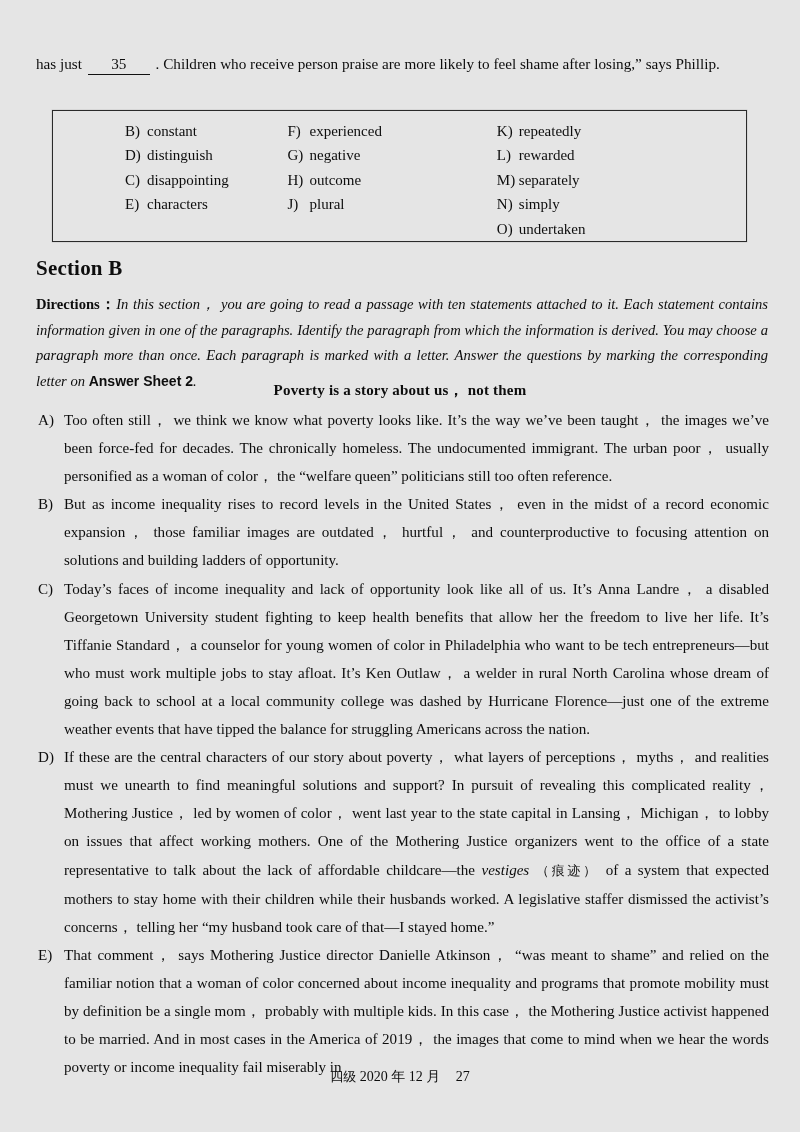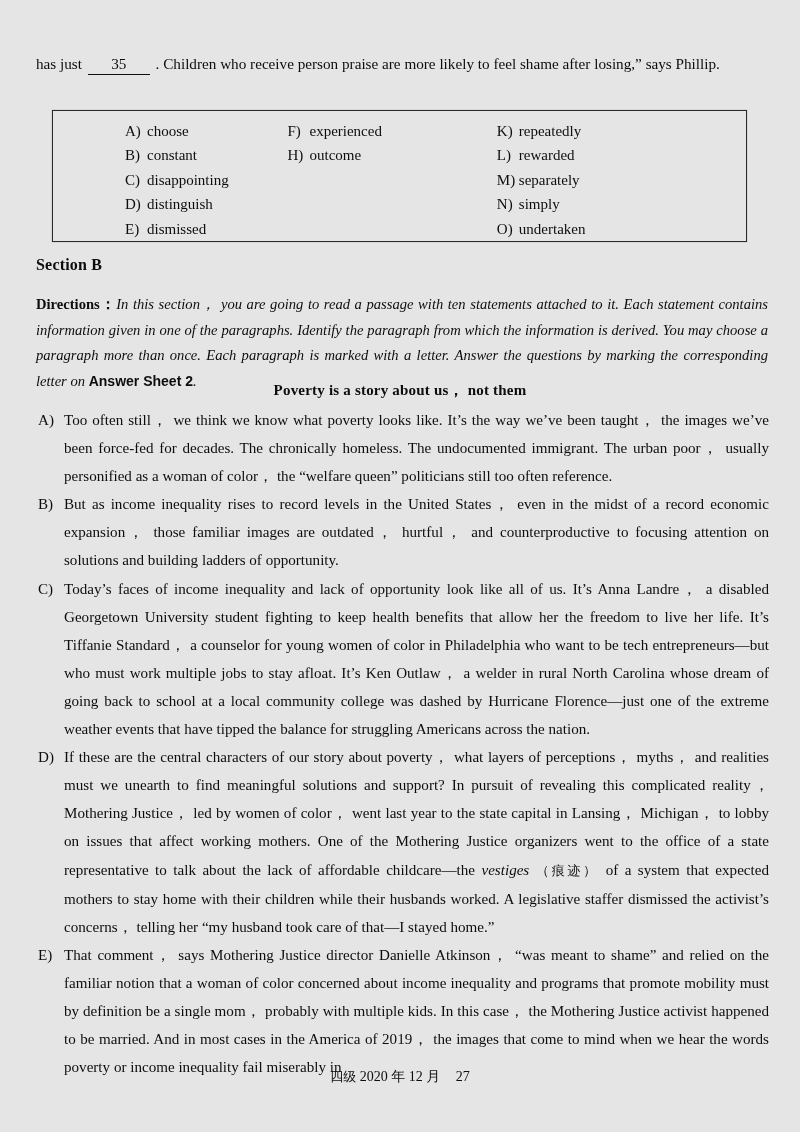--- a/index.html
+++ b/index.html
@@ -78,21 +78,21 @@
   .wb-item .lt {
     display: inline-block;
     width: 22px;
   }
 
   
   .section-head {
     position: absolute;
     left: 36px;
     top: 256px;
-    font-size: 16px;
+    font-size: 21px;
     font-weight: bold;
     letter-spacing: 0.2px;
   }
 
   .directions {
     position: absolute;
     left: 36px;
     top: 292px;
     width: 732px;
     font-size: 14.6px;
@@ -177,42 +177,45 @@
     <span>has just</span>
     <span class="blank">35</span>
     <span>. Children who receive person praise are more likely to feel shame after losing,” says Phillip.</span>
   </div>
 
   <div class="wordbank">
     <div class="wb-grid">
 
       <div class="wb-col c1">
         <div class="wb-item">
-          <span class="lt">A)</span><span>choose</span>
-        </div>
-        <div class="wb-item">
           <span class="lt">B)</span><span>constant</span>
         </div>
         <div class="wb-item">
+          <span class="lt">D)</span><span>distinguish</span>
+        </div>
+        <div class="wb-item">
           <span class="lt">C)</span><span>disappointing</span>
         </div>
         <div class="wb-item">
-          <span class="lt">D)</span><span>distinguish</span>
-        </div>
-        <div class="wb-item">
-          <span class="lt">E)</span><span>dismissed</span>
+          <span class="lt">E)</span><span>characters</span>
         </div>
       </div>
 
       <div class="wb-col c2">
         <div class="wb-item">
           <span class="lt">F)</span><span>experienced</span>
         </div>
         <div class="wb-item">
+          <span class="lt">G)</span><span>negative</span>
+        </div>
+        <div class="wb-item">
           <span class="lt">H)</span><span>outcome</span>
+        </div>
+        <div class="wb-item">
+          <span class="lt">J)</span><span>plural</span>
         </div>
       </div>
 
       <div class="wb-col c3">
         <div class="wb-item">
           <span class="lt">K)</span><span>repeatedly</span>
         </div>
         <div class="wb-item">
           <span class="lt">L)</span><span>rewarded</span>
         </div>

